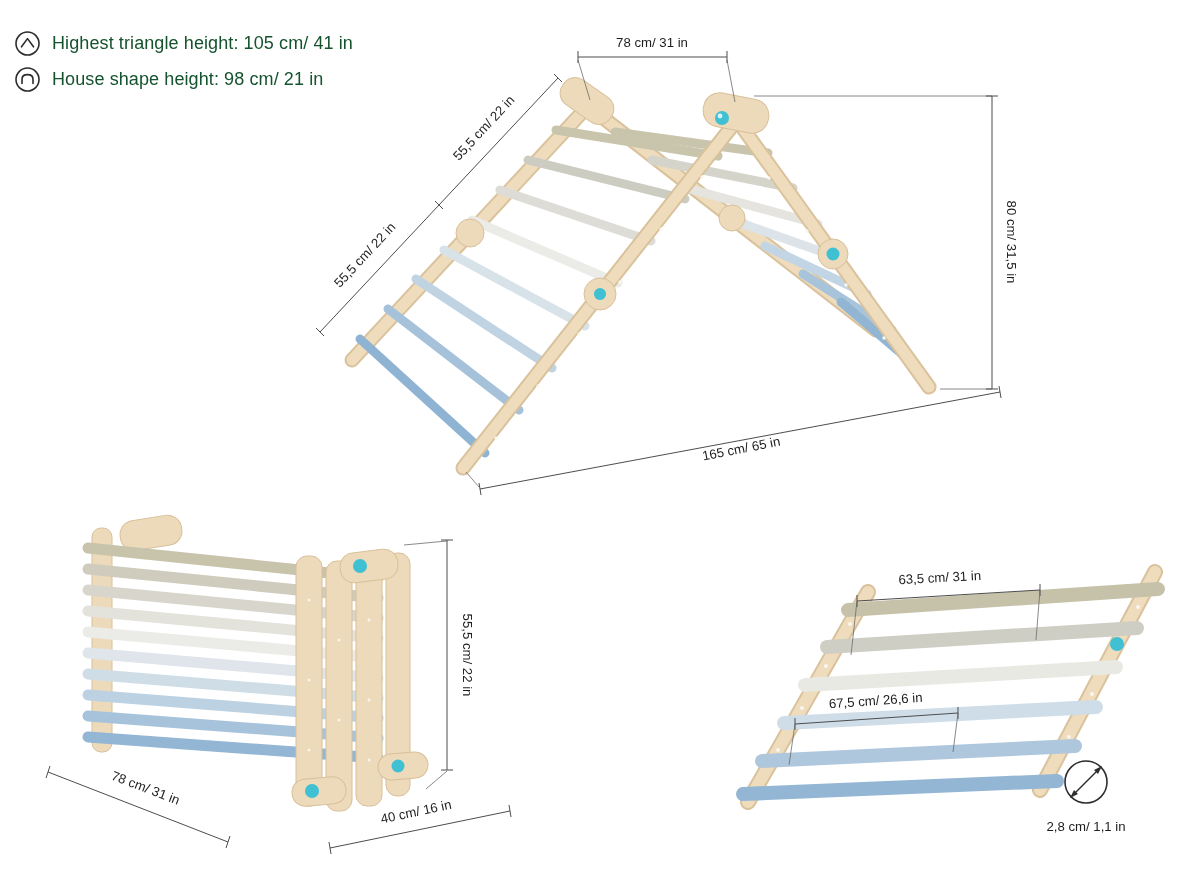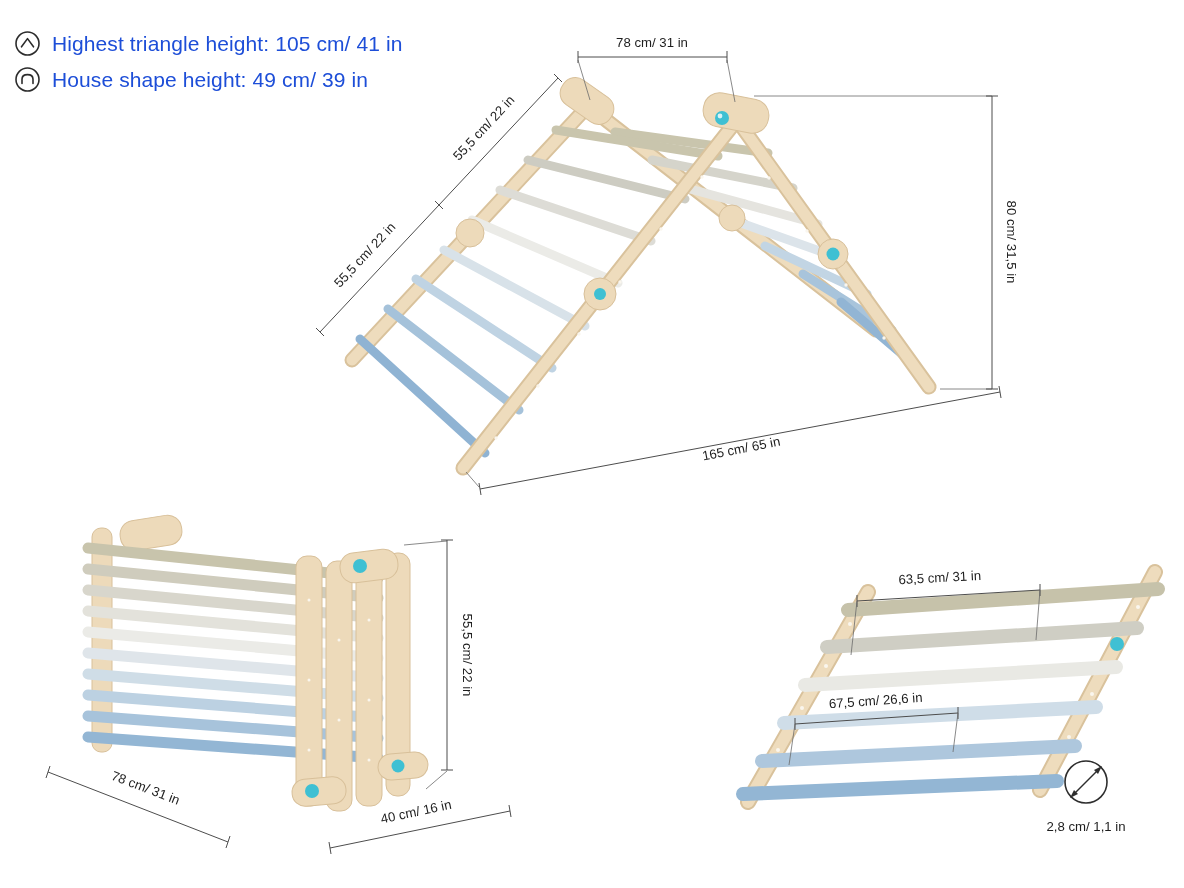--- a/index.html
+++ b/index.html
@@ -2,21 +2,21 @@
 <html><head>
 <meta charset="utf-8">
 <style>
   html,body{margin:0;padding:0;background:#ffffff;}
   .canvas{
     position:relative;width:1184px;height:888px;background:#ffffff;overflow:hidden;
     font-family:"Liberation Sans",sans-serif;color:#141414;
   }
   .legend{position:absolute;top:30px;left:14px;}
   .legend-row{display:flex;align-items:center;gap:11px;margin-bottom:9px;}
-  .legend-label{font-size:21px;color:#1d4ed8;letter-spacing:.1px;}
+  .legend-label{font-size:18px;color:#14532d;letter-spacing:.1px;}
   .art{position:absolute;left:0;top:0;}
   .dim{font-size:13.2px;fill:#1e1e1e;}
   .dimline{stroke:#4d4d4d;stroke-width:1;fill:none;}
   .ext{stroke:#6b6b6b;stroke-width:0.8;fill:none;}
   .wood-edge{stroke:#d9c29c;fill:none;stroke-linecap:round;}
   .wood-body{stroke:#eedcbd;fill:none;stroke-linecap:round;}
   .rung{fill:none;stroke-linecap:round;}
   .plate{fill:#eddaba;stroke:#d8c09a;stroke-width:1;}
   .screw{fill:#faf6ee;}
 </style>
@@ -31,21 +31,21 @@
         <circle cx="13.5" cy="13.5" r="11.5" stroke="#2c2c2c" fill="none" stroke-width="1.6"></circle>
         <path d="M7.5 16.8 L13.5 8.6 L19.5 16.8" stroke="#2c2c2c" fill="none" stroke-width="1.6" stroke-linecap="round" stroke-linejoin="round"></path>
       </svg>
       <span class="legend-label">Highest triangle height: 105 cm/ 41 in</span>
     </div>
     <div class="legend-row">
       <svg width="27" height="27" viewBox="0 0 27 27">
         <circle cx="13.5" cy="13.5" r="11.5" stroke="#2c2c2c" fill="none" stroke-width="1.6"></circle>
         <path d="M8 17.5 V13.2 Q8 8.6 13.5 8.6 Q19 8.6 19 13.2 V17.5" stroke="#2c2c2c" fill="none" stroke-width="1.6" stroke-linecap="round" stroke-linejoin="round"></path>
       </svg>
-      <span class="legend-label">House shape height: 49 cm/ 39 in</span>
+      <span class="legend-label">House shape height: 98 cm/ 21 in</span>
     </div>
   </div>
 
   <svg class="art" width="1184" height="888" viewBox="0 0 1184 888">
 
     <g>
 
       <g>
         <line class="wood-edge" x1="588" y1="106" x2="876" y2="330" stroke-width="15"></line>
         <line class="wood-body" x1="588" y1="106" x2="876" y2="330" stroke-width="11"></line>

